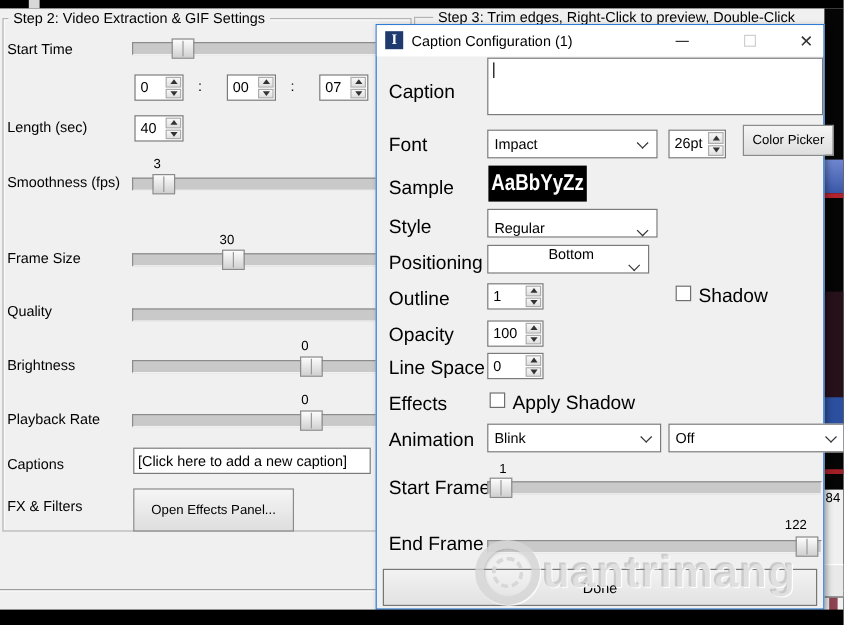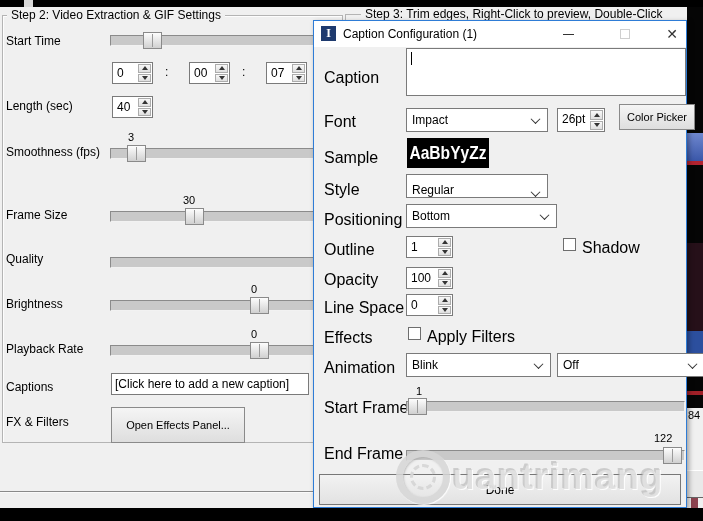--- a/index.html
+++ b/index.html
@@ -272,21 +272,21 @@
       <span class="sample-text">AaBbYyZz</span>
     </div>
 
     <div class="dlg-lbl" style="top:160px;">Style</div>
     <div class="combo" style="left:92px; top:153px; width:142px; height:24px;align-items:flex-end;">
       <span>Regular</span>
       <span class="chev"></span>
     </div>
 
     <div class="dlg-lbl" style="top:190px;">Positioning</div>
-    <div class="combo" style="left:92px; top:183px; width:151px; height:24px;">
+    <div class="combo" style="left:92px; top:183px; width:135px; height:24px;flex-direction:column;">
       <span>Bottom</span>
       <span class="chev"></span>
     </div>
 
     <div class="dlg-lbl" style="top:220px;">Outline</div>
     <div class="spin" style="left:92px; top:215px; width:47px; height:22px;">
       <div class="spin-val">1</div>
       <div class="spin-btns">
           <div class="sb">
             <i class="tri-up"></i>
@@ -320,21 +320,21 @@
             <i class="tri-up"></i>
           </div>
           <div class="sb">
             <i class="tri-dn"></i>
           </div>
         </div>
     </div>
 
     <div class="dlg-lbl" style="top:308px;">Effects</div>
     <div class="cb" style="left:94px; top:306px;"></div>
-    <div class="dlg-lbl" style="left:113px; top:307px;">Apply Filters</div>
+    <div class="dlg-lbl" style="left:113px; top:307px;">Apply Shadow</div>
 
     <div class="dlg-lbl" style="top:338px;">Animation</div>
     <div class="combo" style="left:92px; top:332px; width:145px; height:24px;">
       <span>Blink</span>
       <span class="chev"></span>
     </div>
     <div class="combo" style="left:243px; top:332px; width:148px; height:24px;">
       <span>Off</span>
       <span class="chev"></span>
     </div>

